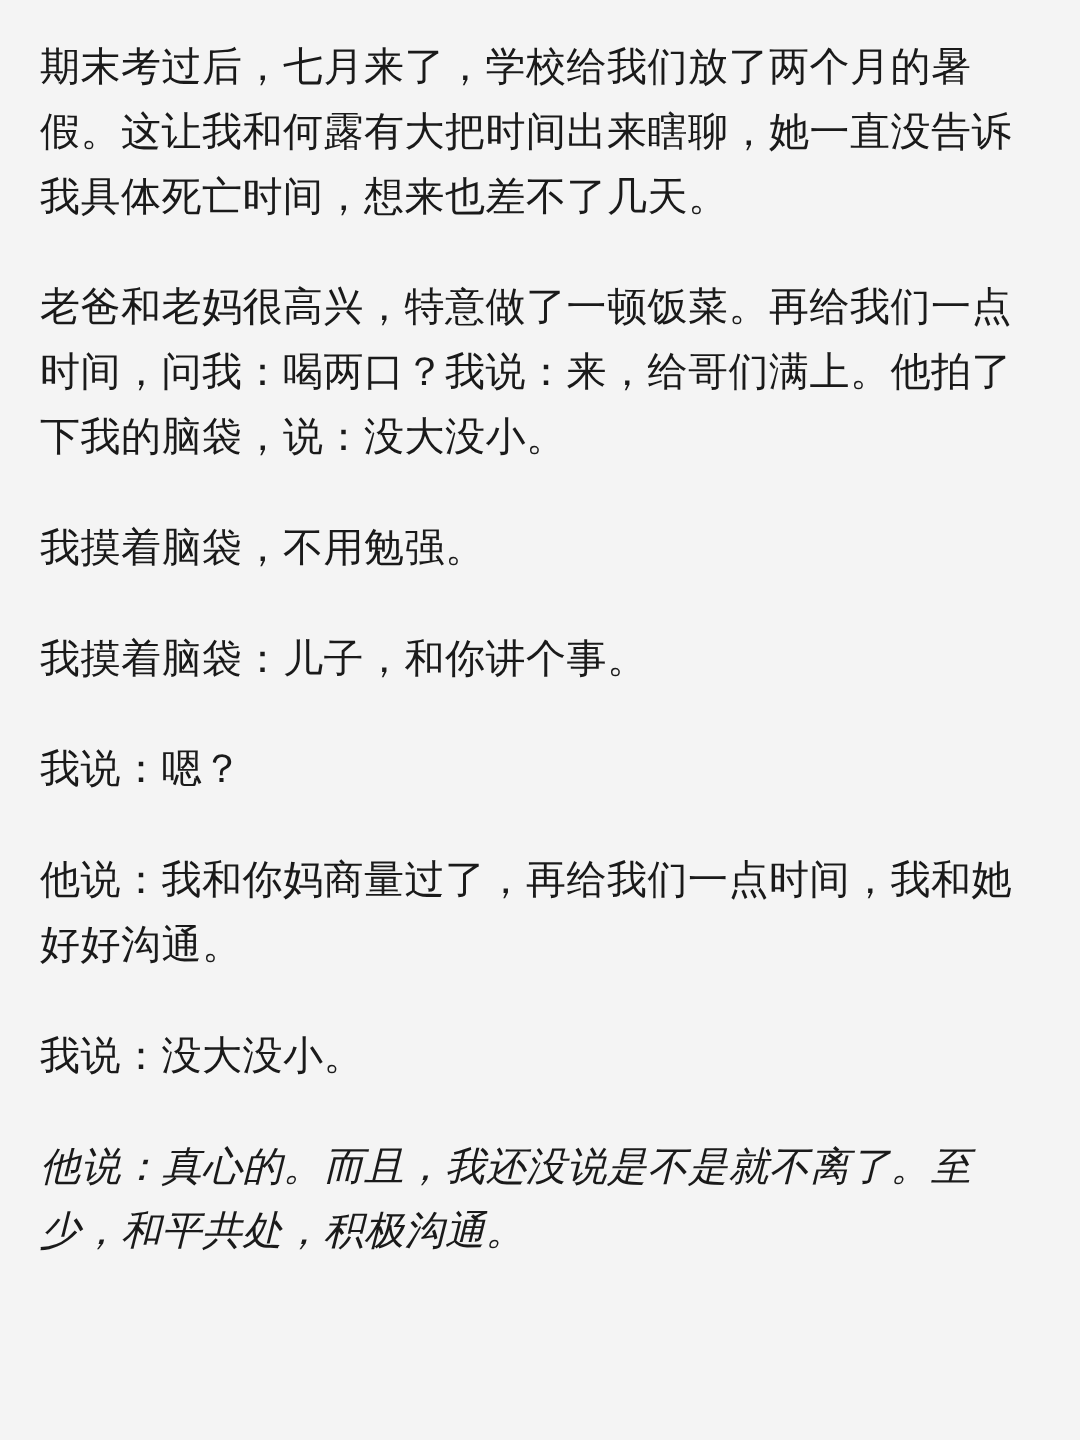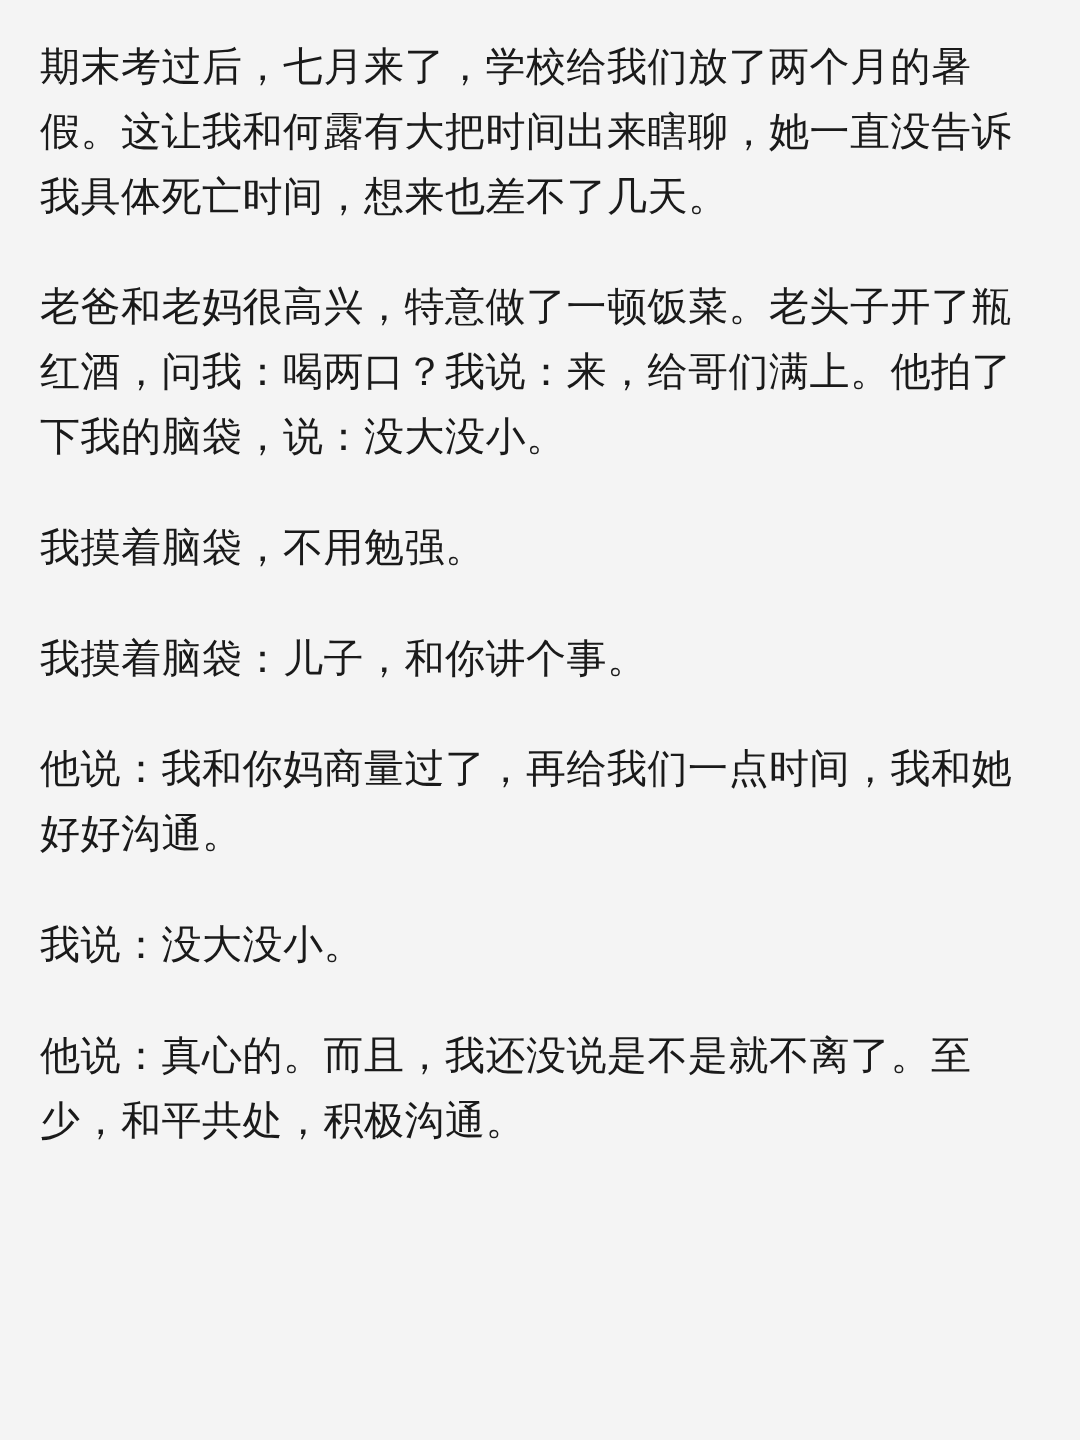--- a/index.html
+++ b/index.html
@@ -27,28 +27,30 @@
     font-size: 40px;
     line-height: 1.62;
     letter-spacing: 0.5px;
     margin: 0 0 46px 0;
     text-align: left;
     word-break: break-word;
     font-weight: 400;
   }
   .para:last-child {
     margin-bottom: 0;
+    font-style: italic;
   }
 </style>
 </head>
 <body>
 
 <div class="page">
   <article class="article">
     <p class="para">期末考过后，七月来了，学校给我们放了两个月的暑假。这让我和何露有大把时间出来瞎聊，她一直没告诉我具体死亡时间，想来也差不了几天。</p>
-    <p class="para">老爸和老妈很高兴，特意做了一顿饭菜。老头子开了瓶红酒，问我：喝两口？我说：来，给哥们满上。他拍了下我的脑袋，说：没大没小。</p>
+    <p class="para">老爸和老妈很高兴，特意做了一顿饭菜。再给我们一点时间，问我：喝两口？我说：来，给哥们满上。他拍了下我的脑袋，说：没大没小。</p>
     <p class="para">我摸着脑袋，不用勉强。</p>
     <p class="para">我摸着脑袋：儿子，和你讲个事。</p>
+    <p class="para">我说：嗯？</p>
     <p class="para">他说：我和你妈商量过了，再给我们一点时间，我和她好好沟通。</p>
     <p class="para">我说：没大没小。</p>
     <p class="para">他说：真心的。而且，我还没说是不是就不离了。至少，和平共处，积极沟通。</p>
   </article>
 </div>
 
 </body></html>

